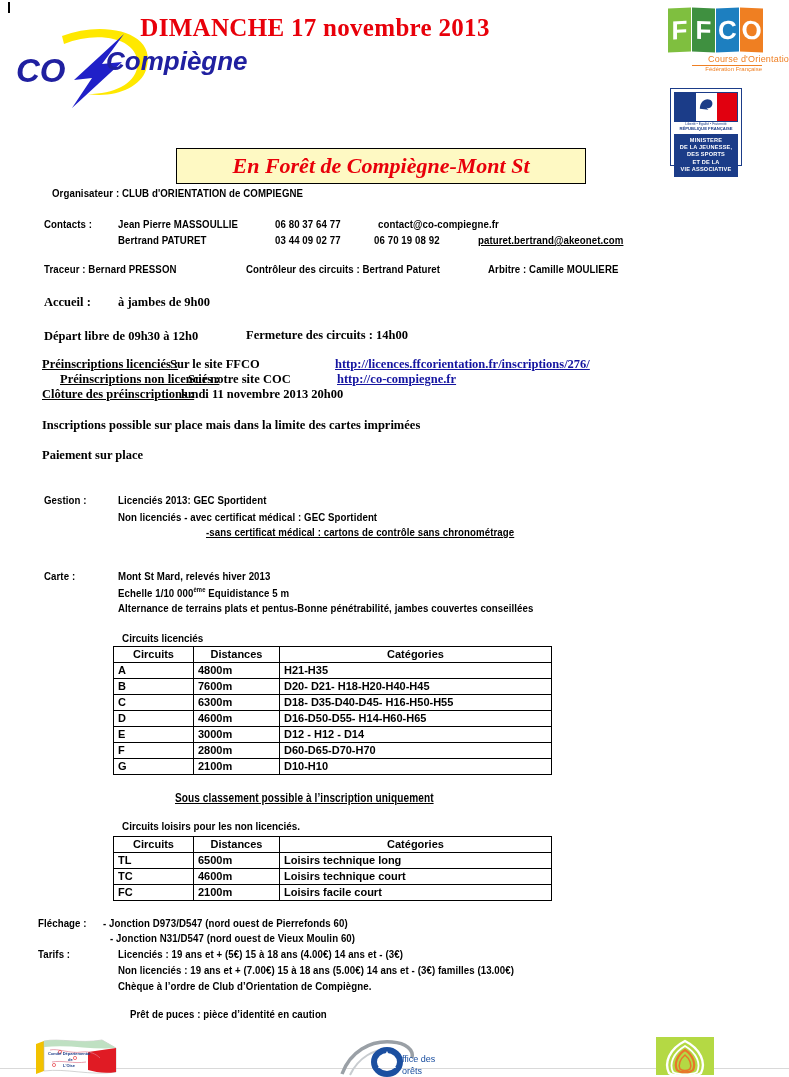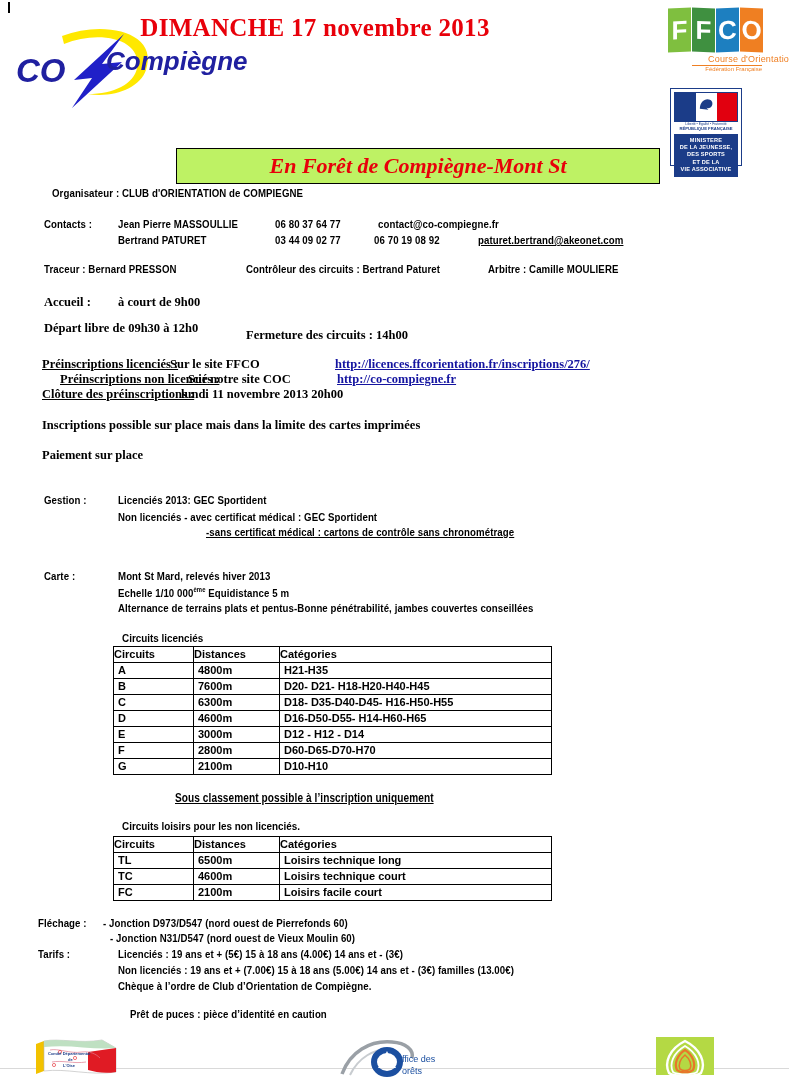--- a/index.html
+++ b/index.html
@@ -46,24 +46,24 @@
     text-align: center;
     font-family: "Liberation Serif", serif;
     font-style: italic;
     font-weight: bold;
     font-size: 19px;
     line-height: 24.5px;
     color: #000;
   }
   .forest-box {
     left: 176px; top: 148px;
-    width: 484px; height: 36px;
+    width: 410px; height: 36px;
     border: 1px solid #000;
     box-sizing: border-box;
-    background: #bef264;
+    background: #fef9c3;
   }
   .forest-box .txt {
     font-family: "Liberation Serif", serif;
     font-style: italic;
     font-weight: bold;
     font-size: 22px;
     color: #e8000a;
     text-align: center;
     line-height: 34px;
     white-space: nowrap;
@@ -192,21 +192,21 @@
     font-weight: bold;
     font-size: 11px;
     color: #000;
     padding: 0 0 0 4px;
     height: 15px;
     line-height: 15px;
     white-space: nowrap;
     text-align: left;
     overflow: hidden;
   }
-  .tbl th { padding-left: 0; }
+  .tbl th { text-align: center; padding-left: 0; }
   .tbl .c-circ { width: 80px; }
   .tbl .c-dist { width: 86px; }
   .tbl .c-cat  { width: 272px; }
   .tbl-cap {
     font-family: "Liberation Sans", sans-serif;
     font-weight: bold;
     font-size: 11.5px;
     white-space: nowrap;
     transform: scaleX(0.86);
     transform-origin: left center;
@@ -288,23 +288,23 @@
   <div class="abs body-text" style="left:118px; top:234px;">Bertrand PATURET</div>
   <div class="abs body-text" style="left:275px; top:234px;">03 44 09 02 77</div>
   <div class="abs body-text" style="left:374px; top:234px;">06 70 19 08 92</div>
   <div class="abs body-text u" style="left:478px; top:234px;">paturet.bertrand@akeonet.com</div>
 
   <div class="abs body-text" style="left:44px; top:263px;">Traceur : Bernard PRESSON</div>
   <div class="abs body-text" style="left:246px; top:263px;">Contrôleur des circuits : Bertrand Paturet</div>
   <div class="abs body-text" style="left:488px; top:263px;">Arbitre : Camille MOULIERE</div>
 
   <div class="abs serif-text" style="left:44px; top:295px;">Accueil :</div>
-  <div class="abs serif-text" style="left:118px; top:295px;">à court de 9h00</div>
-
-  <div class="abs serif-text" style="left:44px; top:321px;">Départ libre de 09h30  à 12h0</div>
+  <div class="abs serif-text" style="left:118px; top:295px;">à jambes de 9h00</div>
+
+  <div class="abs serif-text" style="left:44px; top:329px;">Départ libre de 09h30  à 12h0</div>
   <div class="abs serif-text" style="left:246px; top:328px;">Fermeture des circuits : 14h00</div>
 
   <div class="abs serif-text u" style="left:42px; top:357px;">Préinscriptions licenciés :</div>
   <div class="abs serif-text" style="left:170px; top:357px;">Sur le  site FFCO</div>
   <div class="abs serif-text link" style="left:335px; top:357px;text-decoration:underline;">http://licences.ffcorientation.fr/inscriptions/276/</div>
 
   <div class="abs serif-text u" style="left:42px; top:372px;margin-left:18px;">Préinscriptions non licenciés :</div>
   <div class="abs serif-text" style="left:188px; top:372px;">Sur notre site COC</div>
   <div class="abs serif-text link" style="left:337px; top:372px;">http://co-compiegne.fr</div>
 

